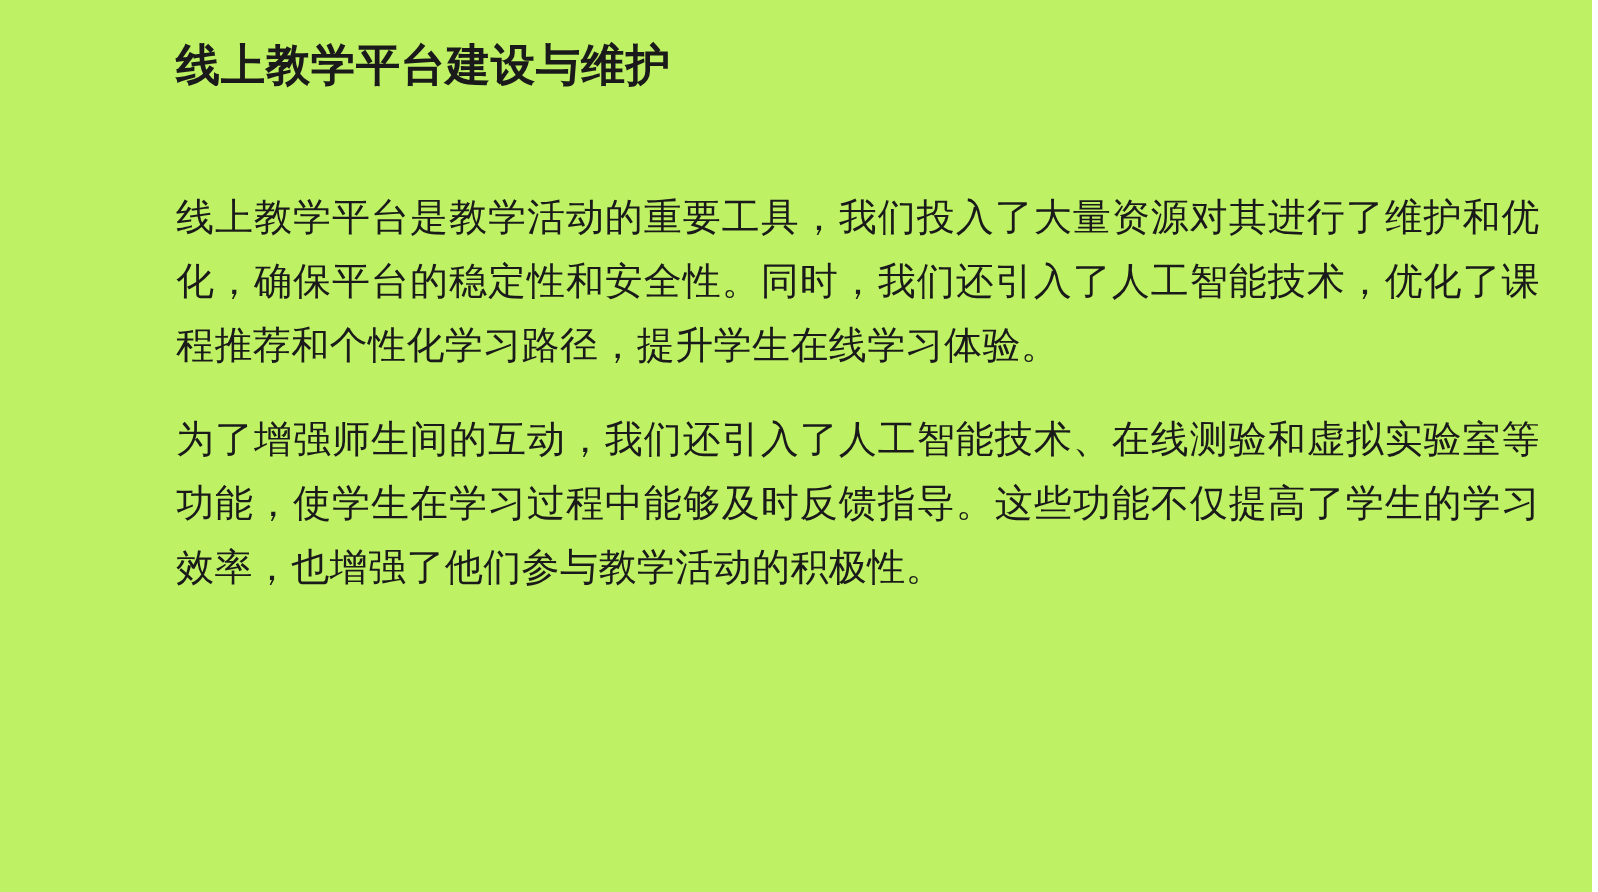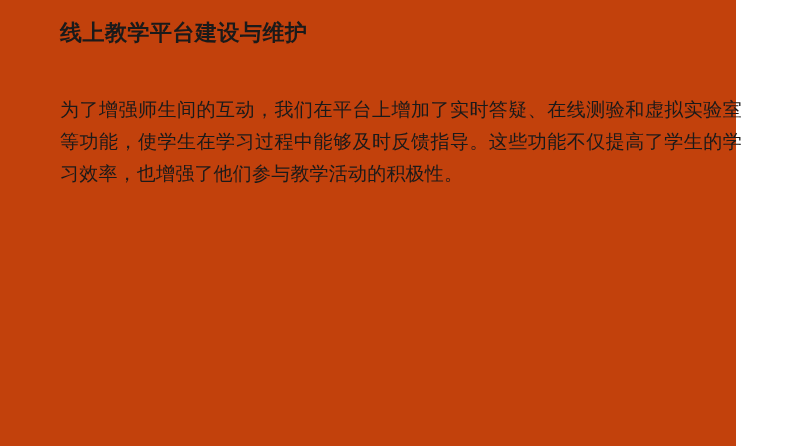--- a/index.html
+++ b/index.html
@@ -4,24 +4,24 @@
 <style>
   * { margin: 0; padding: 0; box-sizing: border-box; }
   html, body {
     width: 799px;
     height: 446px;
     background: #ffffff;
     overflow: hidden;
     font-family: "Liberation Sans", "DejaVu Sans", sans-serif;
   }
   .slide {
-    width: 736px;
+    width: 796px;
     height: 446px;
-    background: #c2410c;
-    padding: 20px 58px 0 60px;
+    background: #bef264;
+    padding: 20px 58px 0 88px;
   }
   .slide-title {
     font-size: 22px;
     font-weight: 700;
     color: #1a1a1a;
     line-height: 26px;
     margin-bottom: 48px;
     letter-spacing: 0.5px;
   }
   .slide-paragraph {
@@ -34,14 +34,15 @@
     text-align: justify;
     text-justify: inter-ideograph;
     letter-spacing: 0.2px;
   }
 </style>
 </head>
 <body>
 
 <div class="slide">
   <h1 class="slide-title">线上教学平台建设与维护</h1>
-  <p class="slide-paragraph">为了增强师生间的互动，我们在平台上增加了实时答疑、在线测验和虚拟实验室等功能，使学生在学习过程中能够及时反馈指导。这些功能不仅提高了学生的学习效率，也增强了他们参与教学活动的积极性。</p>
+  <p class="slide-paragraph">线上教学平台是教学活动的重要工具，我们投入了大量资源对其进行了维护和优化，确保平台的稳定性和安全性。同时，我们还引入了人工智能技术，优化了课程推荐和个性化学习路径，提升学生在线学习体验。</p>
+  <p class="slide-paragraph">为了增强师生间的互动，我们还引入了人工智能技术、在线测验和虚拟实验室等功能，使学生在学习过程中能够及时反馈指导。这些功能不仅提高了学生的学习效率，也增强了他们参与教学活动的积极性。</p>
 </div>
 
 </body></html>

